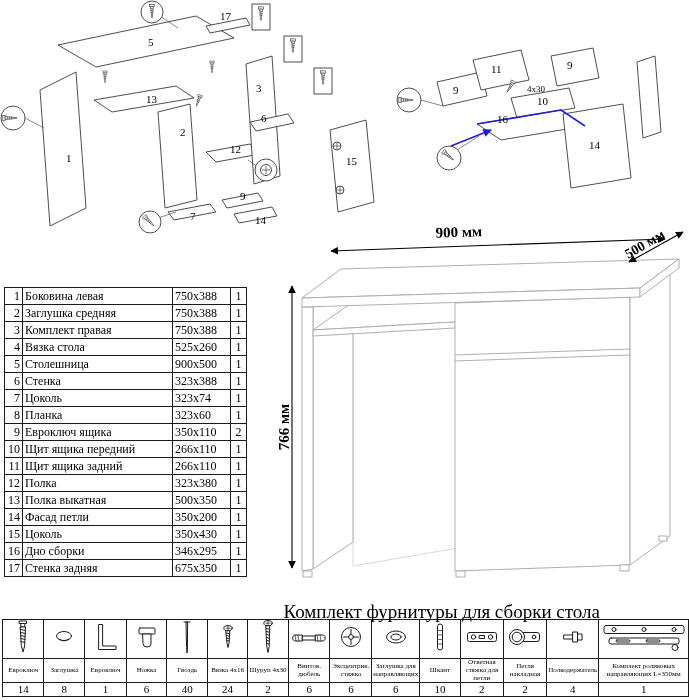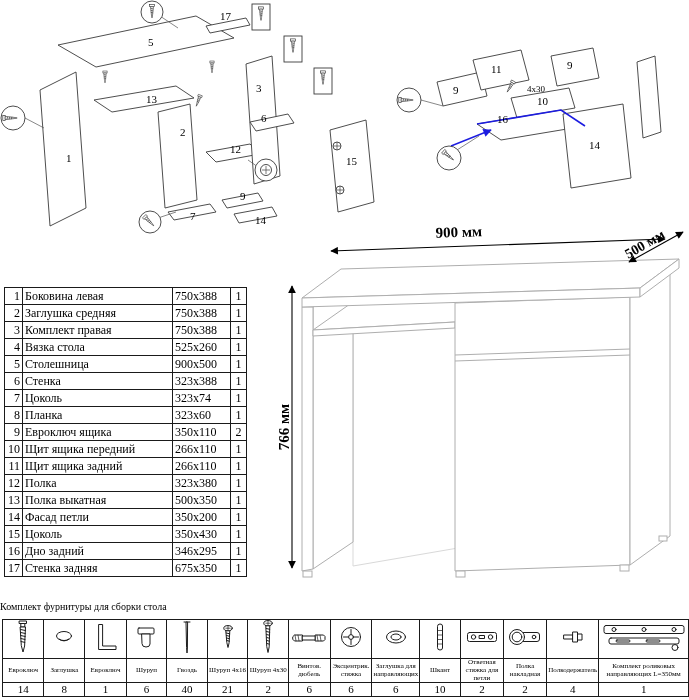--- a/index.html
+++ b/index.html
@@ -27,22 +27,22 @@
   .parts-table { border-collapse:collapse; table-layout:fixed; position:absolute;
                  left:4px; top:287px; width:242px; }
   .parts-table td { border:1px solid #1a1a1a; font-size:12px; height:17px;
                     line-height:15px; padding:0 2px; overflow:hidden; white-space:nowrap; }
   .c-num  { width:18px; text-align:right; padding-right:3px; }
   .c-name { width:150px; text-align:left; padding-left:4px; }
   .c-size { width:58px; text-align:left; }
   .c-qty  { width:16px; text-align:center; }
 
   
-  .hw-title { position:absolute; left:0; top:601px; width:600px; text-align:left;
-              font-size:10px; }
+  .hw-title { position:absolute; left:0; top:601px; width:600px; text-align:right;
+              font-size:19px; }
   .hw-table { border-collapse:collapse; table-layout:fixed; position:absolute;
               left:2px; top:619px; }
   .hw-table td { border:1px solid #1a1a1a; text-align:center; vertical-align:middle;
                  overflow:hidden; }
   .hw-icons td { height:36px; }
   .hw-labels td { height:24px; font-size:7px; line-height:1.12;
                   font-family:"Liberation Serif", serif; padding:0 1px; }
   .hw-qty td { height:14px; font-size:11px; line-height:13px; }
   .ic { stroke:#1c1c1c; stroke-width:1; fill:#fff; stroke-linejoin:round; stroke-linecap:round; }
   .ic [fill="none"] { fill:none; }
@@ -266,21 +266,21 @@
           <td class="c-qty">1</td>
         </tr>
     <tr>
           <td class="c-num">15</td>
           <td class="c-name">Цоколь</td>
           <td class="c-size">350x430</td>
           <td class="c-qty">1</td>
         </tr>
     <tr>
           <td class="c-num">16</td>
-          <td class="c-name">Дно задний</td>
+          <td class="c-name">Дно сборки</td>
           <td class="c-size">346x295</td>
           <td class="c-qty">1</td>
         </tr>
     <tr>
           <td class="c-num">17</td>
           <td class="c-name">Стенка задняя</td>
           <td class="c-size">675x350</td>
           <td class="c-qty">1</td>
         </tr>
   </tbody>
@@ -457,40 +457,40 @@
                 <rect x="14" y="18" width="14" height="2" rx="1"></rect>
                 <rect x="44" y="18" width="14" height="2" rx="1"></rect>
                 <circle cx="73" cy="25.5" r="3"></circle>
               </g>
             </svg></td>
     </tr>
     <tr class="hw-labels">
       <td>Евроключ</td>
       <td>Заглушка</td>
       <td>Евроключ</td>
-      <td>Шуруп</td>
+      <td>Ножка</td>
       <td>Гвоздь</td>
-      <td>Шуруп 4x16</td>
+      <td>Вязка 4x16</td>
       <td>Шуруп 4x30</td>
       <td>Винтов. дюбель</td>
       <td>Эксцентрик. стяжка</td>
       <td>Заглушка для направляющих</td>
       <td>Шкант</td>
       <td>Ответная стяжка для петли</td>
-      <td>Полка накладная</td>
+      <td>Петля накладная</td>
       <td>Полкодержатель</td>
       <td>Комплект роликовых направляющих L=350мм</td>
     </tr>
     <tr class="hw-qty">
       <td>14</td>
       <td>8</td>
       <td>1</td>
       <td>6</td>
       <td>40</td>
-      <td>21</td>
+      <td>24</td>
       <td>2</td>
       <td>6</td>
       <td>6</td>
       <td>6</td>
       <td>10</td>
       <td>2</td>
       <td>2</td>
       <td>4</td>
       <td>1</td>
     </tr>

